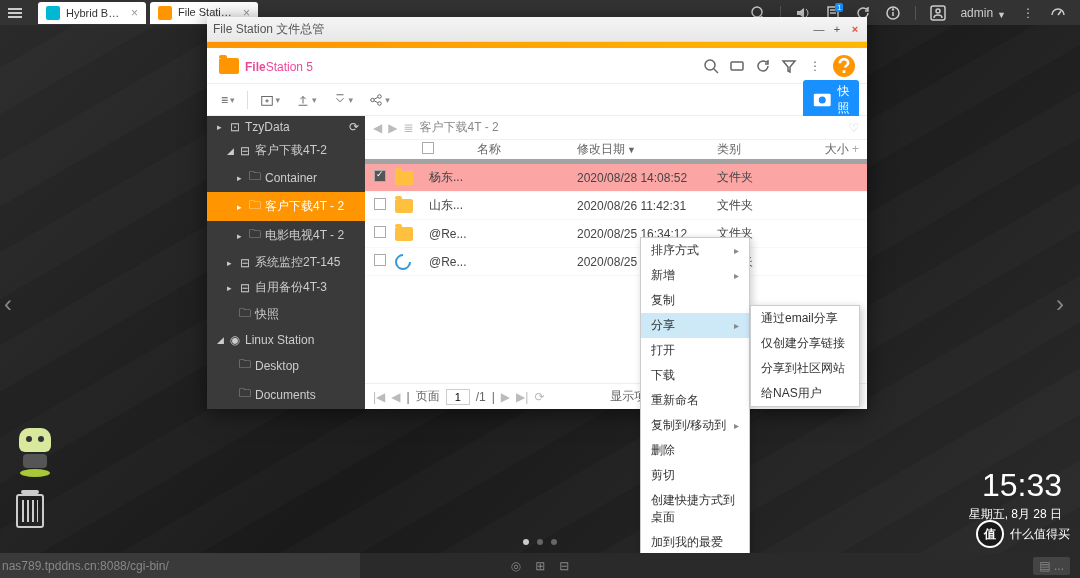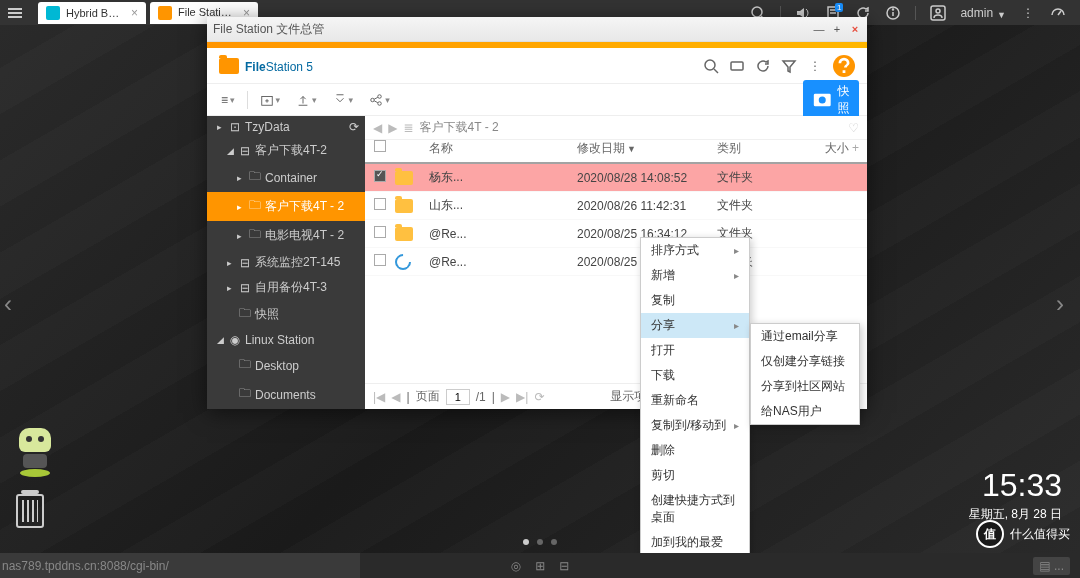--- a/index.html
+++ b/index.html
@@ -42,42 +42,42 @@
 .window { position:absolute; top:17px; left:207px; width:660px; height:392px; background:#fff; box-shadow:0 4px 20px rgba(0,0,0,0.5); display:flex; flex-direction:column; }
 .win-titlebar { height:18px; background:linear-gradient(#f5f5f5,#e8e8e8); display:flex; align-items:center; padding:12px 6px; font-size:11px; color:#555; border-bottom:1px solid #ddd; }
 .win-ctrls { margin-left:auto; display:flex; gap:6px; }
 .win-ctrl { width:12px; height:12px; display:flex; align-items:center; justify-content:center; cursor:pointer; font-size:11px; }
 .win-ctrl.close { color:#e74c3c; font-weight:bold; }
 .win-orange { height:6px; background:linear-gradient(90deg,#ff9500,#ffb700); }
 .win-header { height:36px; display:flex; align-items:center; padding:0 12px; border-bottom:1px solid #eee; }
 .logo { display:flex; align-items:center; gap:6px; }
 .logo-ico { width:20px; height:16px; background:#ff9500; border-radius:2px; position:relative; }
 .logo-ico::before { content:""; position:absolute; top:-3px; left:0; width:8px; height:3px; background:#ff9500; border-radius:2px 2px 0 0; }
-.logo-txt { font-size:16px; color:#0369a1; }
+.logo-txt { font-size:16px; color:#ec4899; }
 .logo-txt b { font-weight:600; }
 .hdr-icons { margin-left:auto; display:flex; gap:10px; align-items:center; }
 .hdr-icons .ico { width:16px; height:16px; color:#666; cursor:pointer; display:flex; align-items:center; justify-content:center; }
 .hdr-icons .remote { width:22px; height:22px; background:#ff9500; border-radius:50%; color:#fff; }
 .win-toolbar { height:32px; border-bottom:1px solid #eee; display:flex; align-items:center; padding:0 8px; gap:4px; }
 .tb-btn { padding:3px 6px; color:#555; cursor:pointer; display:flex; align-items:center; gap:2px; border-radius:3px; }
 .tb-drop { font-size:9px; color:#888; }
 .tb-sep { width:1px; height:18px; background:#ddd; margin:0 2px; }
 .snapshot { margin-left:auto; background:#1890ff; color:#fff; padding:3px 8px; border-radius:3px; display:flex; align-items:center; gap:4px; cursor:pointer; font-size:11px; }
 .win-body { flex:1; display:flex; overflow:hidden; }
 .sidebar { width:158px; background:#3a3a3a; color:#ccc; overflow-y:auto; font-size:11px; }
 .sb-item { padding:4px 6px; display:flex; align-items:center; gap:4px; cursor:pointer; white-space:nowrap; }
 .sb-item.active { background:#ff9500; color:#fff; }
 .sb-arr { width:8px; font-size:9px; }
 .sb-ico { width:12px; text-align:center; }
 .sb-ind { display:inline-block; }
 .content { flex:1; display:flex; flex-direction:column; background:#fff; }
 .breadcrumb { height:24px; display:flex; align-items:center; padding:0 8px; gap:6px; font-size:11px; color:#888; border-bottom:1px solid #f0f0f0; }
 .bc-nav { color:#bbb; cursor:pointer; }
 .heart { margin-left:auto; color:#ccc; cursor:pointer; }
-.thead { height:24px; display:flex; align-items:flex-start; border-bottom:2px solid #a3a3a3; font-size:11px; color:#666; }
+.thead { height:24px; display:flex; align-items:center; border-bottom:5px solid #a3a3a3; font-size:11px; color:#666;padding-left:48px; }
 .col-chk { width:30px; text-align:center; }
 .col-ico { width:30px; }
 .col-name { flex:1; padding-left:4px; }
 .col-date { width:140px; }
 .col-type { width:100px; }
 .col-size { width:50px; text-align:right; padding-right:8px; }
 .sort-ind { font-size:9px; margin-left:2px; }
 .trow { height:28px; display:flex; align-items:center; font-size:11px; color:#444; border-bottom:1px solid #f8f8f8; cursor:pointer; }
 .trow.sel { background:#fca5a5; }
 .fico { width:18px; height:14px; border-radius:2px; position:relative; }
@@ -87,21 +87,21 @@
 .chk { width:12px; height:12px; border:1px solid #aaa; display:inline-block; position:relative; }
 .chk.on { background:#555; }
 .chk.on::after { content:"✓"; color:#fff; font-size:9px; position:absolute; top:-2px; left:1px; }
 .footer { height:26px; border-top:1px solid #eee; display:flex; align-items:center; padding:0 8px; font-size:11px; color:#666; gap:6px; }
 .footer .page-nav { color:#bbb; cursor:pointer; }
 .footer input { width:24px; text-align:center; border:1px solid #ccc; height:16px; font-size:11px; }
 .footer select { height:18px; font-size:11px; border:1px solid #ccc; }
 .footer .right { margin-left:auto; display:flex; gap:6px; align-items:center; }
 .ctxmenu { position:absolute; background:#fff; border:1px solid #ccc; box-shadow:2px 2px 8px rgba(0,0,0,0.2); font-size:12px; color:#333; }
 .ctxmenu.m1 { top:237px; left:640px; width:110px; }
-.ctxmenu.m2 { top:305px; left:750px; width:110px;margin-top:18px; }
+.ctxmenu.m2 { top:305px; left:750px; width:110px; }
 .cm-item { padding:4px 10px; display:flex; align-items:center; cursor:pointer; }
 .cm-item.hl { background:#cde8f7; }
 .cm-arr { margin-left:auto; font-size:10px; color:#888; }
 .cm-sep { height:1px; background:#e0e0e0; margin:2px 0; }
 .bottombar { position:absolute; bottom:0; left:0; right:0; height:25px; background:#2a2a2a; display:flex; align-items:center; color:#888; font-size:11px; }
 .url { padding:0 2px; background:#3a3a3a; height:100%; display:flex; align-items:center; width:360px; }
 .bb-icons { position:absolute; left:50%; transform:translateX(-50%); display:flex; gap:14px; }
 .bb-task { margin-left:auto; display:flex; align-items:center; gap:8px; padding-right:10px; }
 .watermark { position:absolute; right:10px; bottom:30px; display:flex; align-items:center; gap:6px; color:#fff; font-size:14px; z-index:100; pointer-events:none; }
 .wm-circle { width:28px; height:28px; border:2px solid #fff; border-radius:50%; display:flex; align-items:center; justify-content:center; font-weight:bold; background:rgba(0,0,0,0.4); }

